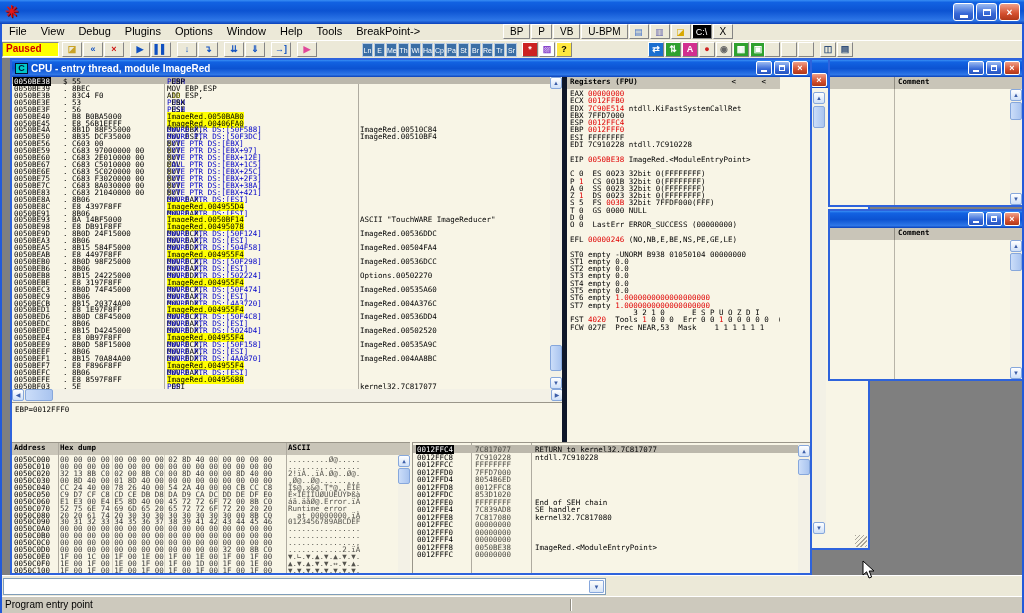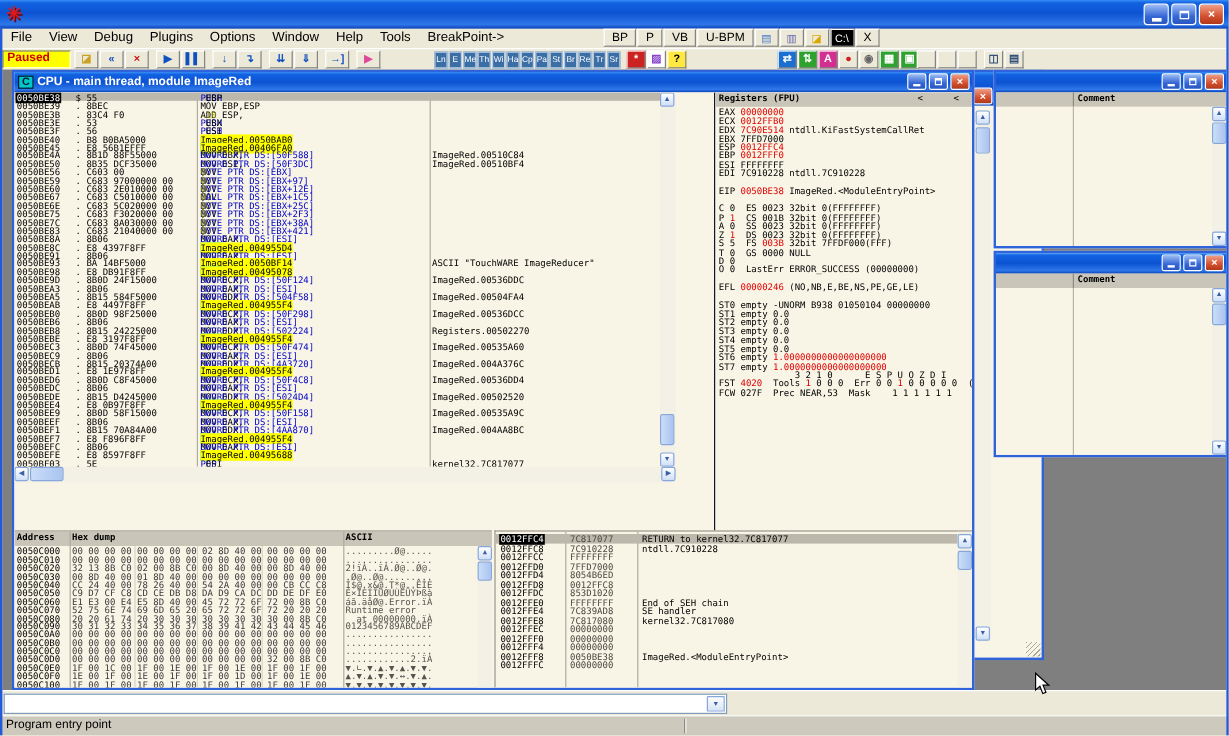--- a/index.html
+++ b/index.html
@@ -63,21 +63,21 @@
 .colsep{position:absolute;top:0;bottom:0;width:1px;background:#AFABA0}
 .cn{color:#000}.cb2{color:#0000C8}.co{color:#8A8A00}
 .cy{background:#FFFF00;color:#000}.ccy{background:#00E0E0;color:#000}.cr{color:#E00000}
 
 .sbtrack{position:absolute;background:#F3F1E6}
 .sbb{position:absolute;width:12px;height:12px;background:linear-gradient(#FFFFFF,#CFE0F8);border:1px solid #86A7DC;
   border-radius:2px;color:#3C5EA8;font-size:6px;line-height:10px;text-align:center}
 .sbt{position:absolute;width:12px;background:linear-gradient(90deg,#CBDDF9,#A9C4EF);border:1px solid #86A7DC;border-radius:2px}
 .sbbh{width:12px;height:12px}
 
-#regpane{position:absolute;left:583px;top:0;width:218px;height:365px;border-left:1px solid #0f172a;overflow:hidden}
+#regpane{position:absolute;left:550px;top:0;width:218px;height:365px;border-left:5px solid #0f172a;overflow:hidden}
 #regheader{height:12px;background:#C9C5B8;position:relative;padding-left:3px;font-weight:bold}
 #regheader .hb{position:absolute;top:0;font-weight:normal}
 .rline{height:7.3px;padding-left:3px;white-space:pre}
 
 #infopane{position:absolute;left:0;top:325px;width:553px;height:40px;border-top:1px solid #9A968A;padding:2px 0 0 3px;white-space:pre}
 
 #dumppane{position:absolute;left:0;top:365px;width:398px;height:168px;border-top:1px solid #9A968A;overflow:hidden}
 #dumphdr{height:12px;background:#C9C5B8;position:relative}
 #dumphdr span{position:absolute;top:0;font-weight:bold}
 #dumprows{position:absolute;left:0;top:12px;right:12px;bottom:0}
@@ -199,21 +199,21 @@
       <div class="sbt" style="left:1px;top:14px;height:22px"></div>
       <div class="sbb" style="left:1px;bottom:0">▼</div>
     </div>
     <div style="position:absolute;right:1px;bottom:1px;width:12px;height:12px;
       background:repeating-linear-gradient(135deg,#A8A49A 0 1px,transparent 1px 3px)"></div>
   </div>
 
   <div class="win" id="cpuwin" style="left:8px;top:0;width:802px;height:517px;z-index:2">
     <div class="wtitle">
       <span class="cicon">C</span>
-      <span>CPU - main thread, module ImageRed</span>
+      <span>CPU - entry thread, module ImageRed</span>
       <div class="wbtns">
         <div class="wb">
             <span class="minbar"></span>
           </div>
         <div class="wb">
             <span class="resbox"></span>
           </div>
         <div class="wb close">×</div>
       </div>
     </div>
@@ -243,21 +243,21 @@
           <div class="dline"><span class="da">0050BE8C</span><span class="dm">.</span><span class="dh">E8 4397F8FF</span><span class="dd"><span class="ccy">CALL</span><span class="cn"> </span><span class="cy">ImageRed.004955D4</span></span></div>
           <div class="dline"><span class="da">0050BE91</span><span class="dm">.</span><span class="dh">8B06</span><span class="dd"><span class="cn">MOV EAX,</span><span class="cb2">DWORD PTR DS:[ESI]</span></span></div>
           <div class="dline"><span class="da">0050BE93</span><span class="dm">.</span><span class="dh">BA 14BF5000</span><span class="dd"><span class="cn">MOV EDX,</span><span class="cy">ImageRed.0050BF14</span></span><span class="dc">ASCII "TouchWARE ImageReducer"</span></div>
           <div class="dline"><span class="da">0050BE98</span><span class="dm">.</span><span class="dh">E8 DB91F8FF</span><span class="dd"><span class="ccy">CALL</span><span class="cn"> </span><span class="cy">ImageRed.00495078</span></span></div>
           <div class="dline"><span class="da">0050BE9D</span><span class="dm">.</span><span class="dh">8B0D 24F15000</span><span class="dd"><span class="cn">MOV ECX,</span><span class="cb2">DWORD PTR DS:[50F124]</span></span><span class="dc">ImageRed.00536DDC</span></div>
           <div class="dline"><span class="da">0050BEA3</span><span class="dm">.</span><span class="dh">8B06</span><span class="dd"><span class="cn">MOV EAX,</span><span class="cb2">DWORD PTR DS:[ESI]</span></span></div>
           <div class="dline"><span class="da">0050BEA5</span><span class="dm">.</span><span class="dh">8B15 584F5000</span><span class="dd"><span class="cn">MOV EDX,</span><span class="cb2">DWORD PTR DS:[504F58]</span></span><span class="dc">ImageRed.00504FA4</span></div>
           <div class="dline"><span class="da">0050BEAB</span><span class="dm">.</span><span class="dh">E8 4497F8FF</span><span class="dd"><span class="ccy">CALL</span><span class="cn"> </span><span class="cy">ImageRed.004955F4</span></span></div>
           <div class="dline"><span class="da">0050BEB0</span><span class="dm">.</span><span class="dh">8B0D 98F25000</span><span class="dd"><span class="cn">MOV ECX,</span><span class="cb2">DWORD PTR DS:[50F298]</span></span><span class="dc">ImageRed.00536DCC</span></div>
           <div class="dline"><span class="da">0050BEB6</span><span class="dm">.</span><span class="dh">8B06</span><span class="dd"><span class="cn">MOV EAX,</span><span class="cb2">DWORD PTR DS:[ESI]</span></span></div>
-          <div class="dline"><span class="da">0050BEB8</span><span class="dm">.</span><span class="dh">8B15 24225000</span><span class="dd"><span class="cn">MOV EDX,</span><span class="cb2">DWORD PTR DS:[502224]</span></span><span class="dc">Registers.00502270</span></div>
+          <div class="dline"><span class="da">0050BEB8</span><span class="dm">.</span><span class="dh">8B15 24225000</span><span class="dd"><span class="cn">MOV EDX,</span><span class="cb2">DWORD PTR DS:[502224]</span></span><span class="dc">Options.00502270</span></div>
           <div class="dline"><span class="da">0050BEBE</span><span class="dm">.</span><span class="dh">E8 3197F8FF</span><span class="dd"><span class="ccy">CALL</span><span class="cn"> </span><span class="cy">ImageRed.004955F4</span></span></div>
           <div class="dline"><span class="da">0050BEC3</span><span class="dm">.</span><span class="dh">8B0D 74F45000</span><span class="dd"><span class="cn">MOV ECX,</span><span class="cb2">DWORD PTR DS:[50F474]</span></span><span class="dc">ImageRed.00535A60</span></div>
           <div class="dline"><span class="da">0050BEC9</span><span class="dm">.</span><span class="dh">8B06</span><span class="dd"><span class="cn">MOV EAX,</span><span class="cb2">DWORD PTR DS:[ESI]</span></span></div>
           <div class="dline"><span class="da">0050BECB</span><span class="dm">.</span><span class="dh">8B15 20374A00</span><span class="dd"><span class="cn">MOV EDX,</span><span class="cb2">DWORD PTR DS:[4A3720]</span></span><span class="dc">ImageRed.004A376C</span></div>
           <div class="dline"><span class="da">0050BED1</span><span class="dm">.</span><span class="dh">E8 1E97F8FF</span><span class="dd"><span class="ccy">CALL</span><span class="cn"> </span><span class="cy">ImageRed.004955F4</span></span></div>
           <div class="dline"><span class="da">0050BED6</span><span class="dm">.</span><span class="dh">8B0D C8F45000</span><span class="dd"><span class="cn">MOV ECX,</span><span class="cb2">DWORD PTR DS:[50F4C8]</span></span><span class="dc">ImageRed.00536DD4</span></div>
           <div class="dline"><span class="da">0050BEDC</span><span class="dm">.</span><span class="dh">8B06</span><span class="dd"><span class="cn">MOV EAX,</span><span class="cb2">DWORD PTR DS:[ESI]</span></span></div>
           <div class="dline"><span class="da">0050BEDE</span><span class="dm">.</span><span class="dh">8B15 D4245000</span><span class="dd"><span class="cn">MOV EDX,</span><span class="cb2">DWORD PTR DS:[5024D4]</span></span><span class="dc">ImageRed.00502520</span></div>
           <div class="dline"><span class="da">0050BEE4</span><span class="dm">.</span><span class="dh">E8 0B97F8FF</span><span class="dd"><span class="ccy">CALL</span><span class="cn"> </span><span class="cy">ImageRed.004955F4</span></span></div>
           <div class="dline"><span class="da">0050BEE9</span><span class="dm">.</span><span class="dh">8B0D 58F15000</span><span class="dd"><span class="cn">MOV ECX,</span><span class="cb2">DWORD PTR DS:[50F158]</span></span><span class="dc">ImageRed.00535A9C</span></div>
@@ -274,20 +274,21 @@
         <div class="sbt" style="left:0;top:268px;height:26px"></div>
         <div class="sbb" style="left:0;bottom:0">▼</div>
       </div>
 
       <div class="sbtrack" style="left:0;top:312px;width:551px;height:13px">
         <div class="sbb sbbh" style="left:0;top:0">◀</div>
         <div class="sbt" style="left:13px;top:0;height:12px;width:28px"></div>
         <div class="sbb sbbh" style="right:0;top:0">▶</div>
       </div>
 
+      <div id="infopane" class="mono">EBP=0012FFF0</div>
 
       <div id="regpane" class="mono">
         <div id="regheader">
           <span>Registers (FPU)</span>
           <span class="hb" style="right:44px">&lt;</span>
           <span class="hb" style="right:14px">&lt;</span>
         </div>
         <div id="reglines">
             <div class="rline"><span class="cn">EAX </span><span class="cr">00000000</span></div>
             <div class="rline"><span class="cn">ECX </span><span class="cr">0012FFB0</span></div>

